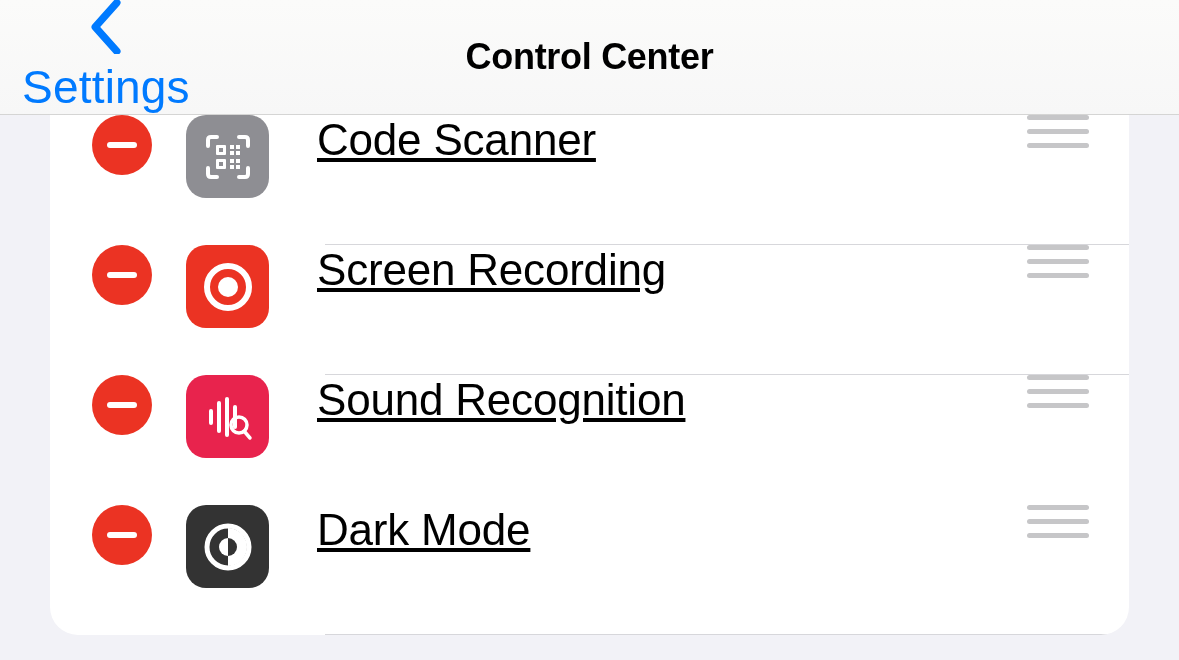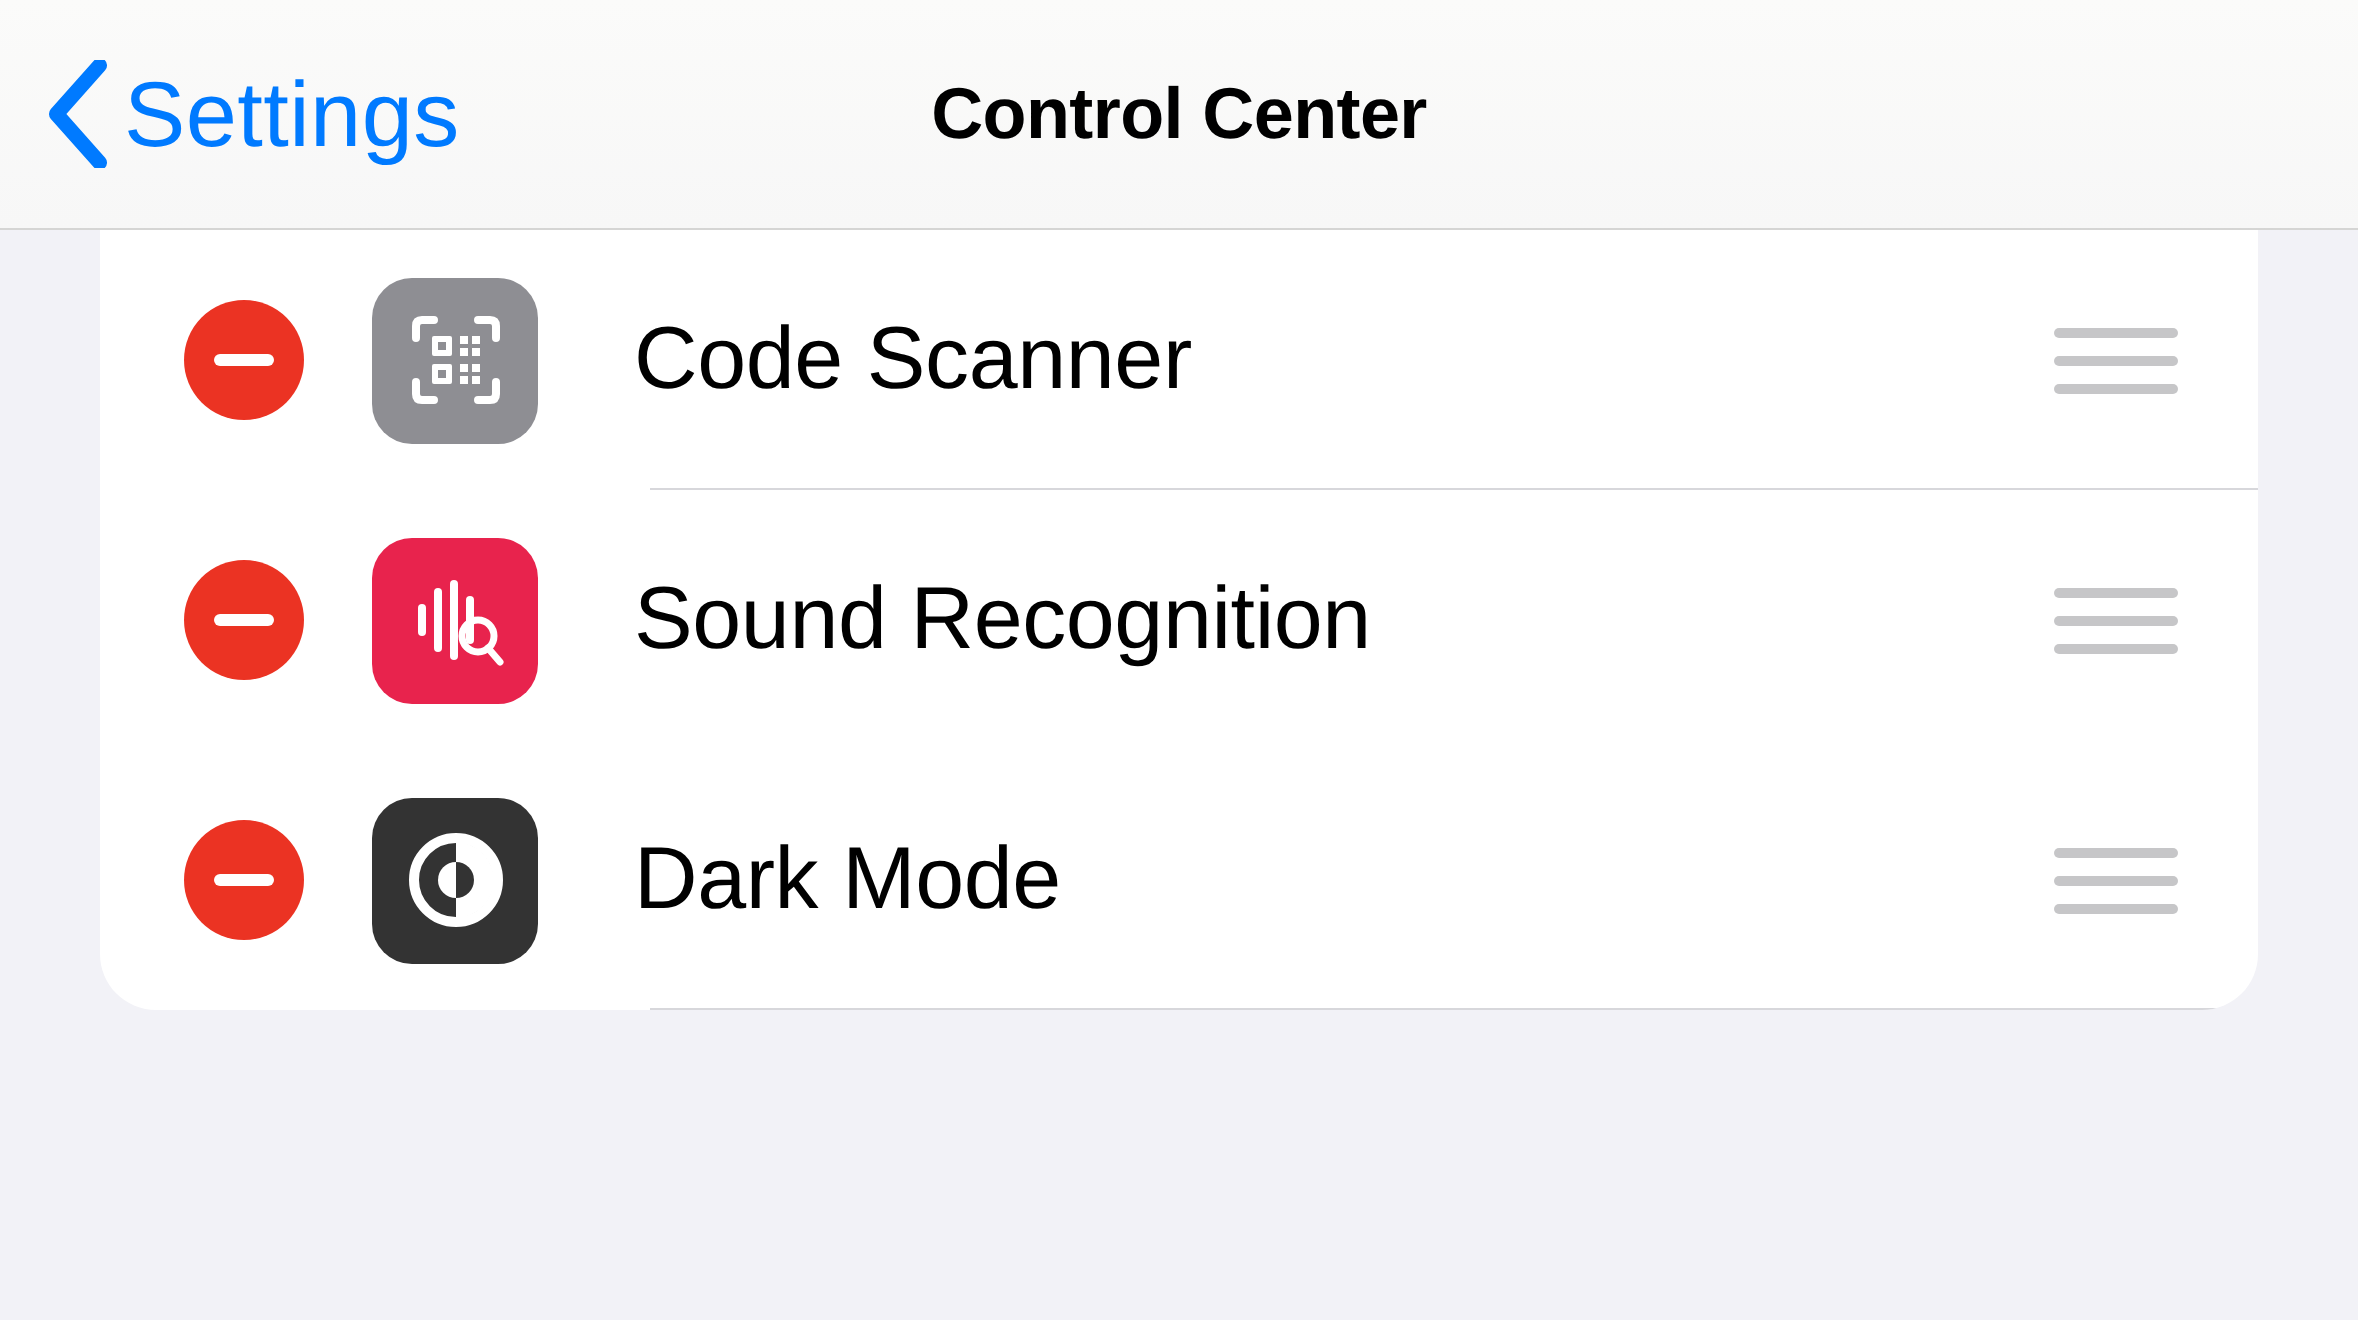--- a/index.html
+++ b/index.html
@@ -21,20 +21,21 @@
     }
     .back-button {
       display: flex;
       align-items: center;
       color: #007aff;
       font-size: 46px;
       font-weight: 400;
       letter-spacing: 0.2px;
       cursor: pointer;
       gap: 6px;
+      flex-direction: column;
     }
     .back-chevron svg { display:block; }
     .nav-title {
       position: absolute;
       left: 50%;
       transform: translateX(-50%);
       font-size: 36px;
       font-weight: 600;
       color: #000;
       letter-spacing: -0.3px;
@@ -42,24 +43,24 @@
     .content {
       padding: 0 50px;
     }
     .list-card {
       background: #fff;
       border-radius: 0 0 28px 28px;
       overflow: hidden;
     }
     .list-row {
       display: flex;
-      align-items: center;
       height: 130px;
       padding: 0 40px 0 42px;
       position: relative;
+      text-decoration: underline;
     }
     .row-separator {
       position: absolute;
       left: 275px;
       right: 0;
       bottom: 0;
       height: 1px;
       background: #d7d7db;
     }
     .remove-btn {
@@ -163,20 +164,38 @@
       </div>
       <div class="item-label">Code Scanner</div>
       <div class="drag-handle">
         <div class="bar"></div>
         <div class="bar"></div>
         <div class="bar"></div>
       </div>
       <div class="row-separator"></div>
     </div>
 
+    <div class="list-row">
+      <div class="remove-btn">
+          <div class="minus"></div>
+        </div>
+      <div class="app-icon ic-red">
+        <svg width="56" height="56" viewBox="0 0 56 56">
+          <circle cx="28" cy="28" r="21" fill="none" stroke="#fff" stroke-width="6"></circle>
+          <circle cx="28" cy="28" r="10" fill="#fff"></circle>
+        </svg>
+      </div>
+      <div class="item-label">Screen Recording</div>
+      <div class="drag-handle">
+        <div class="bar"></div>
+        <div class="bar"></div>
+        <div class="bar"></div>
+      </div>
+      <div class="row-separator"></div>
+    </div>
 
     <div class="list-row">
       <div class="remove-btn">
           <div class="minus"></div>
         </div>
       <div class="app-icon ic-pink">
         <svg width="56" height="56" viewBox="0 0 56 56">
           <g stroke="#fff" stroke-width="4" stroke-linecap="round">
             <line x1="11" y1="22" x2="11" y2="34"></line>
             <line x1="19" y1="14" x2="19" y2="42"></line>

